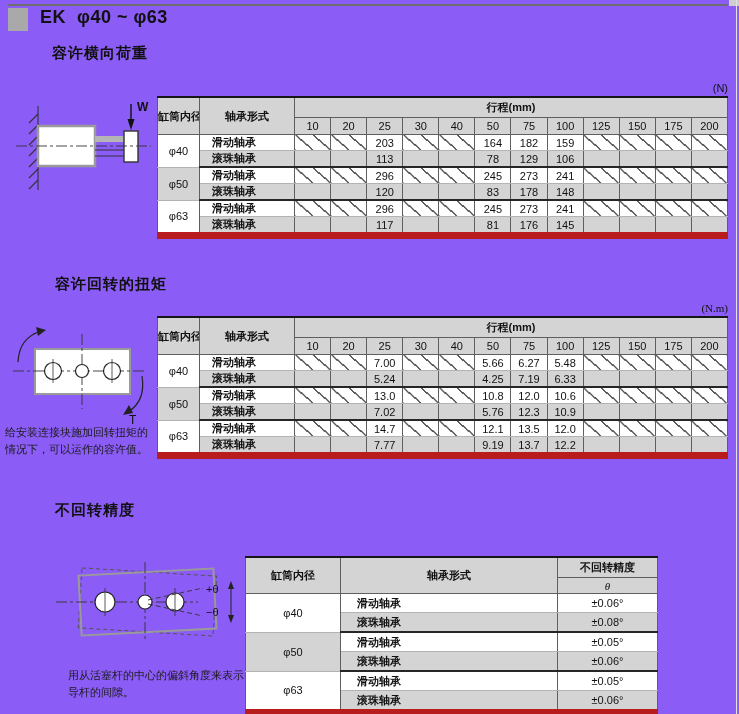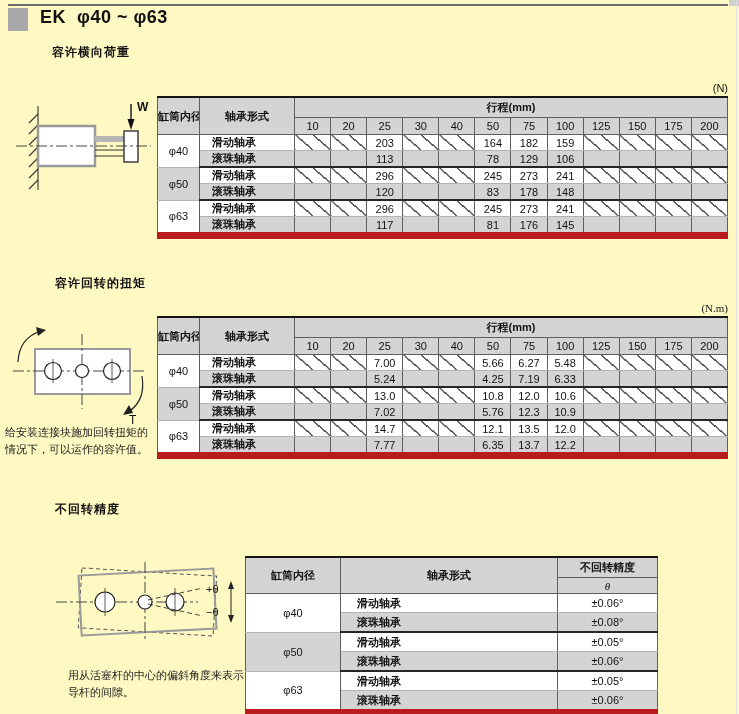--- a/index.html
+++ b/index.html
@@ -1,23 +1,23 @@
 <!DOCTYPE html>
 <html><head>
 <meta charset="utf-8">
 <style>
   html,body{margin:0;padding:0;background:#fff;}
-  .page{position:relative;width:739px;height:714px;background:#fef9c3;overflow:hidden;
+  .page{position:relative;width:739px;height:714px;background:#8b5cf6;overflow:hidden;
         font-family:"Liberation Sans","DejaVu Sans",sans-serif;color:#111;}
   .top-rule{position:absolute;left:8px;top:4px;width:720px;height:2px;background:#6e6e6e;}
   .corner-tab{position:absolute;right:0;top:0;width:10px;height:6px;background:#cfcfcf;}
   .edge-line{position:absolute;right:2px;top:0;bottom:0;width:1px;background:#e2e2e2;}
   .header-square{position:absolute;left:8px;top:8px;width:20px;height:23px;background:#a9a9a9;}
   .page-title{position:absolute;left:40px;top:7px;font-size:18px;font-weight:bold;white-space:pre;letter-spacing:.5px;}
-  .sec-title{position:absolute;font-size:12px;font-weight:bold;letter-spacing:1px;}
+  .sec-title{position:absolute;font-size:15px;font-weight:bold;letter-spacing:1px;}
   .t1{left:52px;top:44px;} .t2{left:55px;top:275px;} .t3{left:55px;top:501px;}
   .unit{position:absolute;right:11px;font-size:11px;}
   .u1{top:82px;} .u2{top:302px;font-family:Liberation Serif, serif;}
   .caption{position:absolute;font-size:11px;line-height:1.5;color:#1a1a1a;}
   .c1{left:5px;top:199px;width:154px;}
   .c2{left:5px;top:424px;width:152px;}
   .c3{left:68px;top:667px;width:182px;}
   .fig{position:absolute;}
   .f1{left:8px;top:92px;} .f2{left:5px;top:316px;} .f3{left:48px;top:560px;}
   .mount{position:absolute;}
@@ -364,21 +364,21 @@
             <td class="slash"></td>
             <td class="slash"></td>
           </tr>
           <tr class="gray pair-last">
             <td class="bearing">滚珠轴承</td>
             <td class="slash"></td>
             <td class="slash"></td>
             <td class="val">7.77</td>
             <td class="slash"></td>
             <td class="slash"></td>
-            <td class="val">6.35</td>
+            <td class="val">9.19</td>
             <td class="val">13.7</td>
             <td class="val">12.2</td>
             <td class="slash"></td>
             <td class="slash"></td>
             <td class="slash"></td>
             <td class="slash"></td>
           </tr>
         </tbody>
       </table>
     </div>

